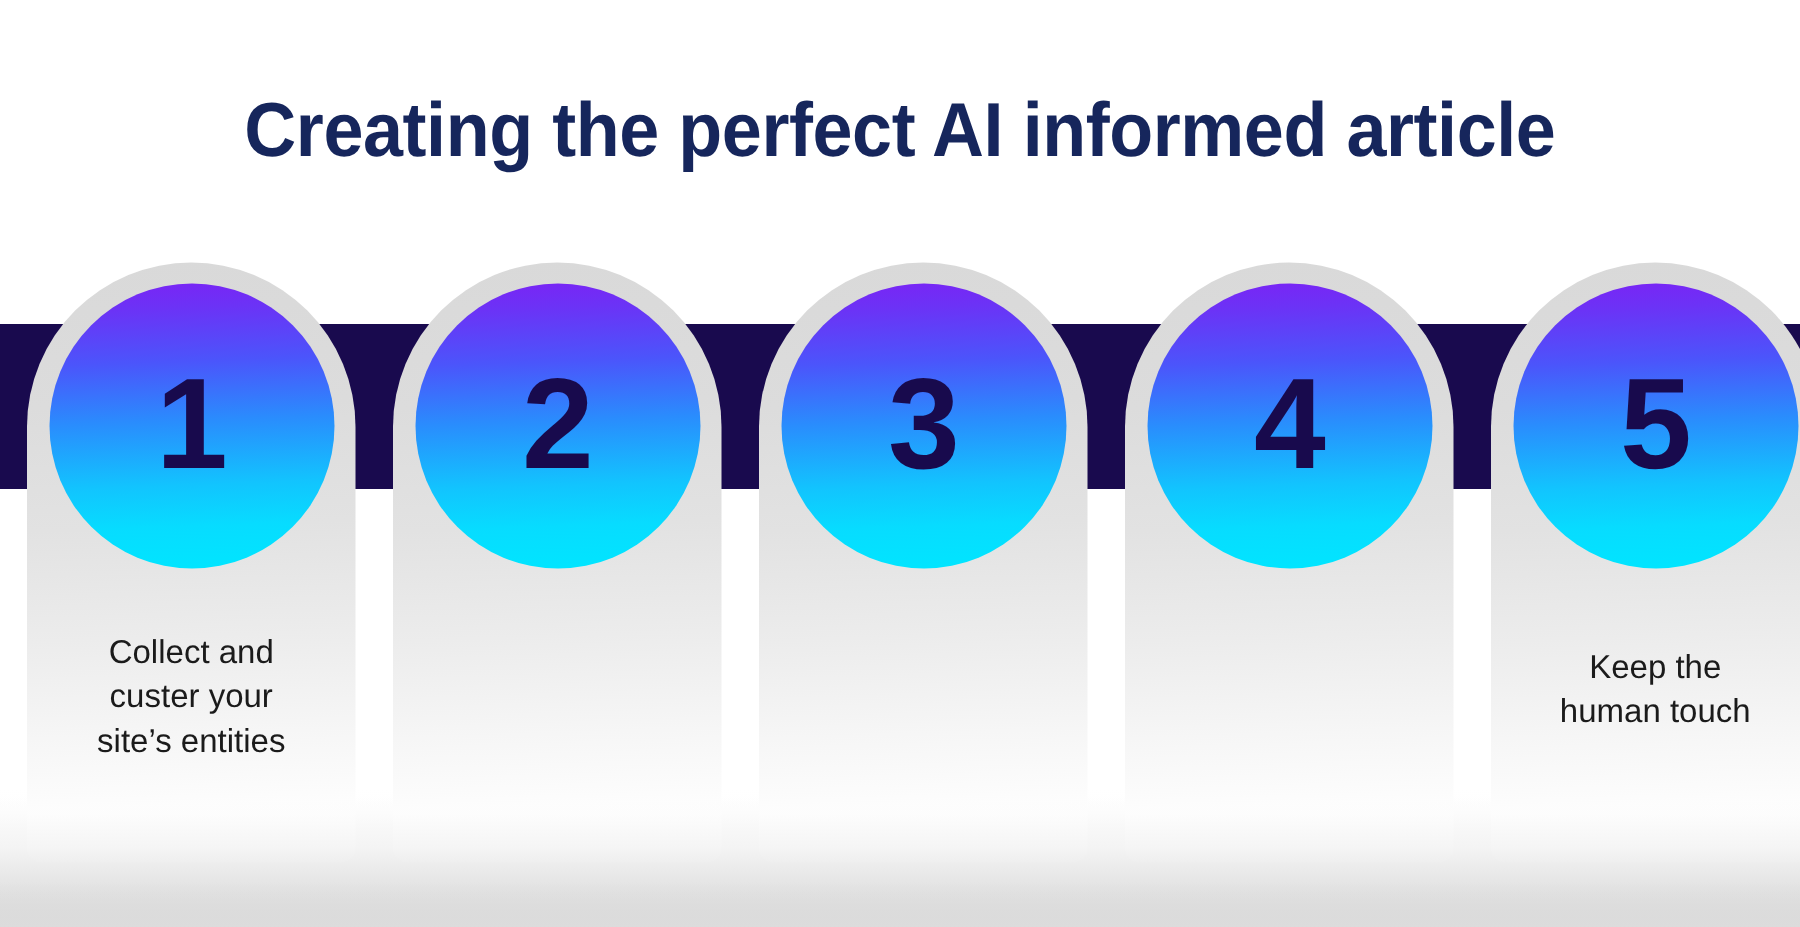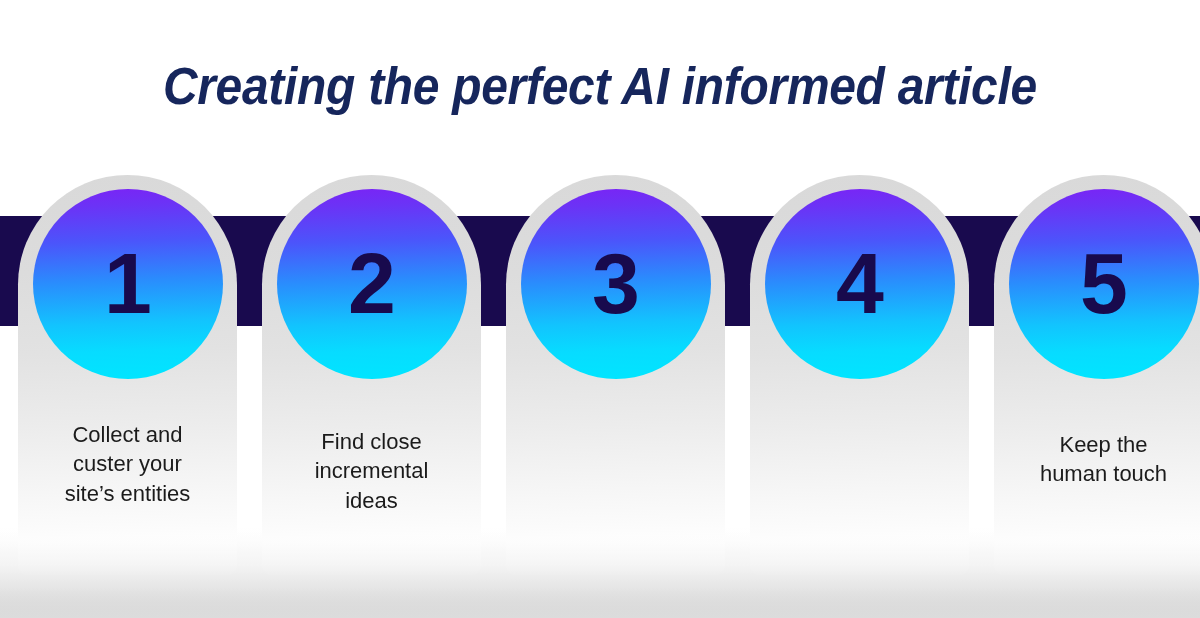--- a/index.html
+++ b/index.html
@@ -32,21 +32,20 @@
     pointer-events: none;
   }
 
   
   .title-wrap {
     position: absolute;
     top: 26px;
     left: 0;
     width: 1200px;
     text-align: center;
-    font-style: italic;
   }
   .title {
     display: inline-block;
     font-family: "Liberation Sans Narrow", "Liberation Sans", sans-serif;
     font-size: 51px;
     font-weight: bold;
     letter-spacing: -0.3px;
     color: #16265c;
     line-height: 1.05;
     transform: scaleX(0.94);
@@ -194,23 +193,20 @@
       </div>
       <div class="caption">Collect and
 custer your
 site’s entities</div>
     </div>
 
     <div class="card card-2">
       <div class="circle">
         <span class="circle-number">2</span>
       </div>
-      <div class="caption">Find close
-incremental
-ideas</div>
     </div>
 
     <div class="card card-3">
       <div class="circle">
         <span class="circle-number">3</span>
       </div>
     </div>
 
     <div class="card card-4">
       <div class="circle">

